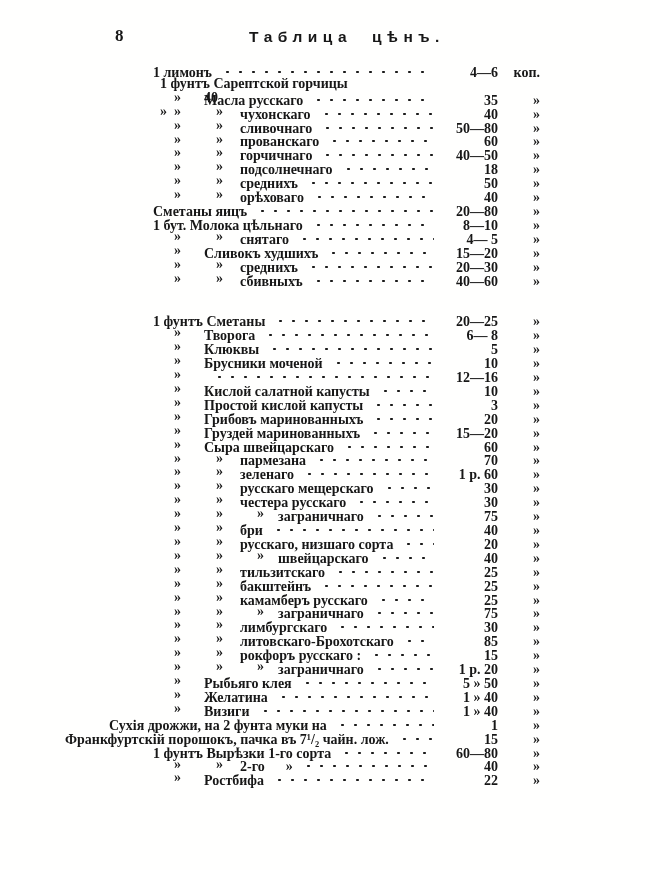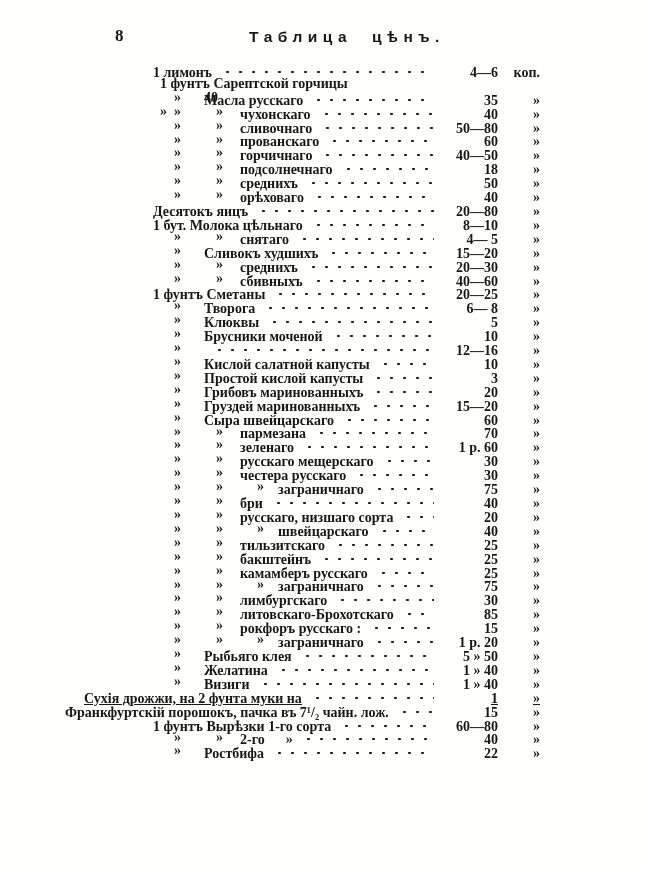--- a/index.html
+++ b/index.html
@@ -172,21 +172,21 @@
     
     <span class="label">орѣховаго</span>
     <span class="leader"></span>
     <span class="price">40</span>
     <span class="unit">»</span>
   </div>
       <div class="row" style="padding-left: 153px;">
     
     
     
-    <span class="label">Десятокъ яицъ</span>
+    <span class="label">Сметаны яицъ</span>
     <span class="leader"></span>
     <span class="price">20—80</span>
     <span class="unit">»</span>
   </div>
       <div class="row" style="padding-left: 153px;">
     
     
     
     <span class="label">1 бут. Молока цѣльнаго</span>
     <span class="leader"></span>
@@ -222,21 +222,21 @@
   </div>
       <div class="row" style="padding-left: 240px;">
     <span class="ditto d1">»</span>
     <span class="ditto d2">»</span>
     
     <span class="label">сбивныхъ</span>
     <span class="leader"></span>
     <span class="price">40—60</span>
     <span class="unit">»</span>
   </div>
-      <div class="row" style="padding-left: 153px;">
+      <div class="row" style="padding-left: 153px; margin-top: 27px;">
     
     
     
     <span class="label">1 фунтъ Сметаны</span>
     <span class="leader"></span>
     <span class="price">20—25</span>
     <span class="unit">»</span>
   </div>
       <div class="row" style="padding-left: 204px;">
     <span class="ditto d1">»</span>
@@ -482,21 +482,21 @@
   </div>
       <div class="row" style="padding-left: 204px;">
     <span class="ditto d1">»</span>
     
     
     <span class="label">Визиги</span>
     <span class="leader"></span>
     <span class="price">1 » 40</span>
     <span class="unit">»</span>
   </div>
-      <div class="row" style="padding-left: 84px; text-decoration: underline;">
+      <div class="row" style="padding-left: 109px;">
     
     
     
     <span class="label">Сухія дрожжи, на 2 фунта муки на</span>
     <span class="leader"></span>
     <span class="price">1</span>
     <span class="unit">»</span>
   </div>
       <div class="row" style="padding-left: 65px;">
     

